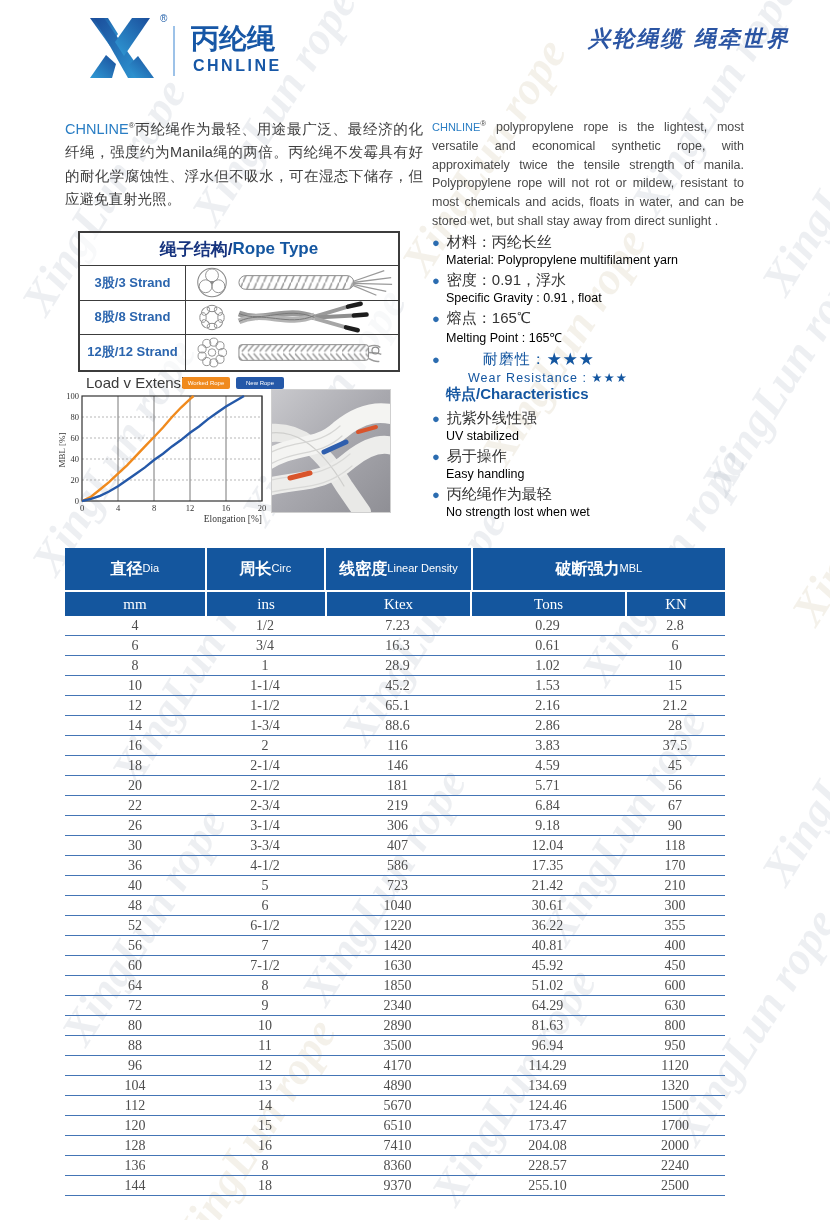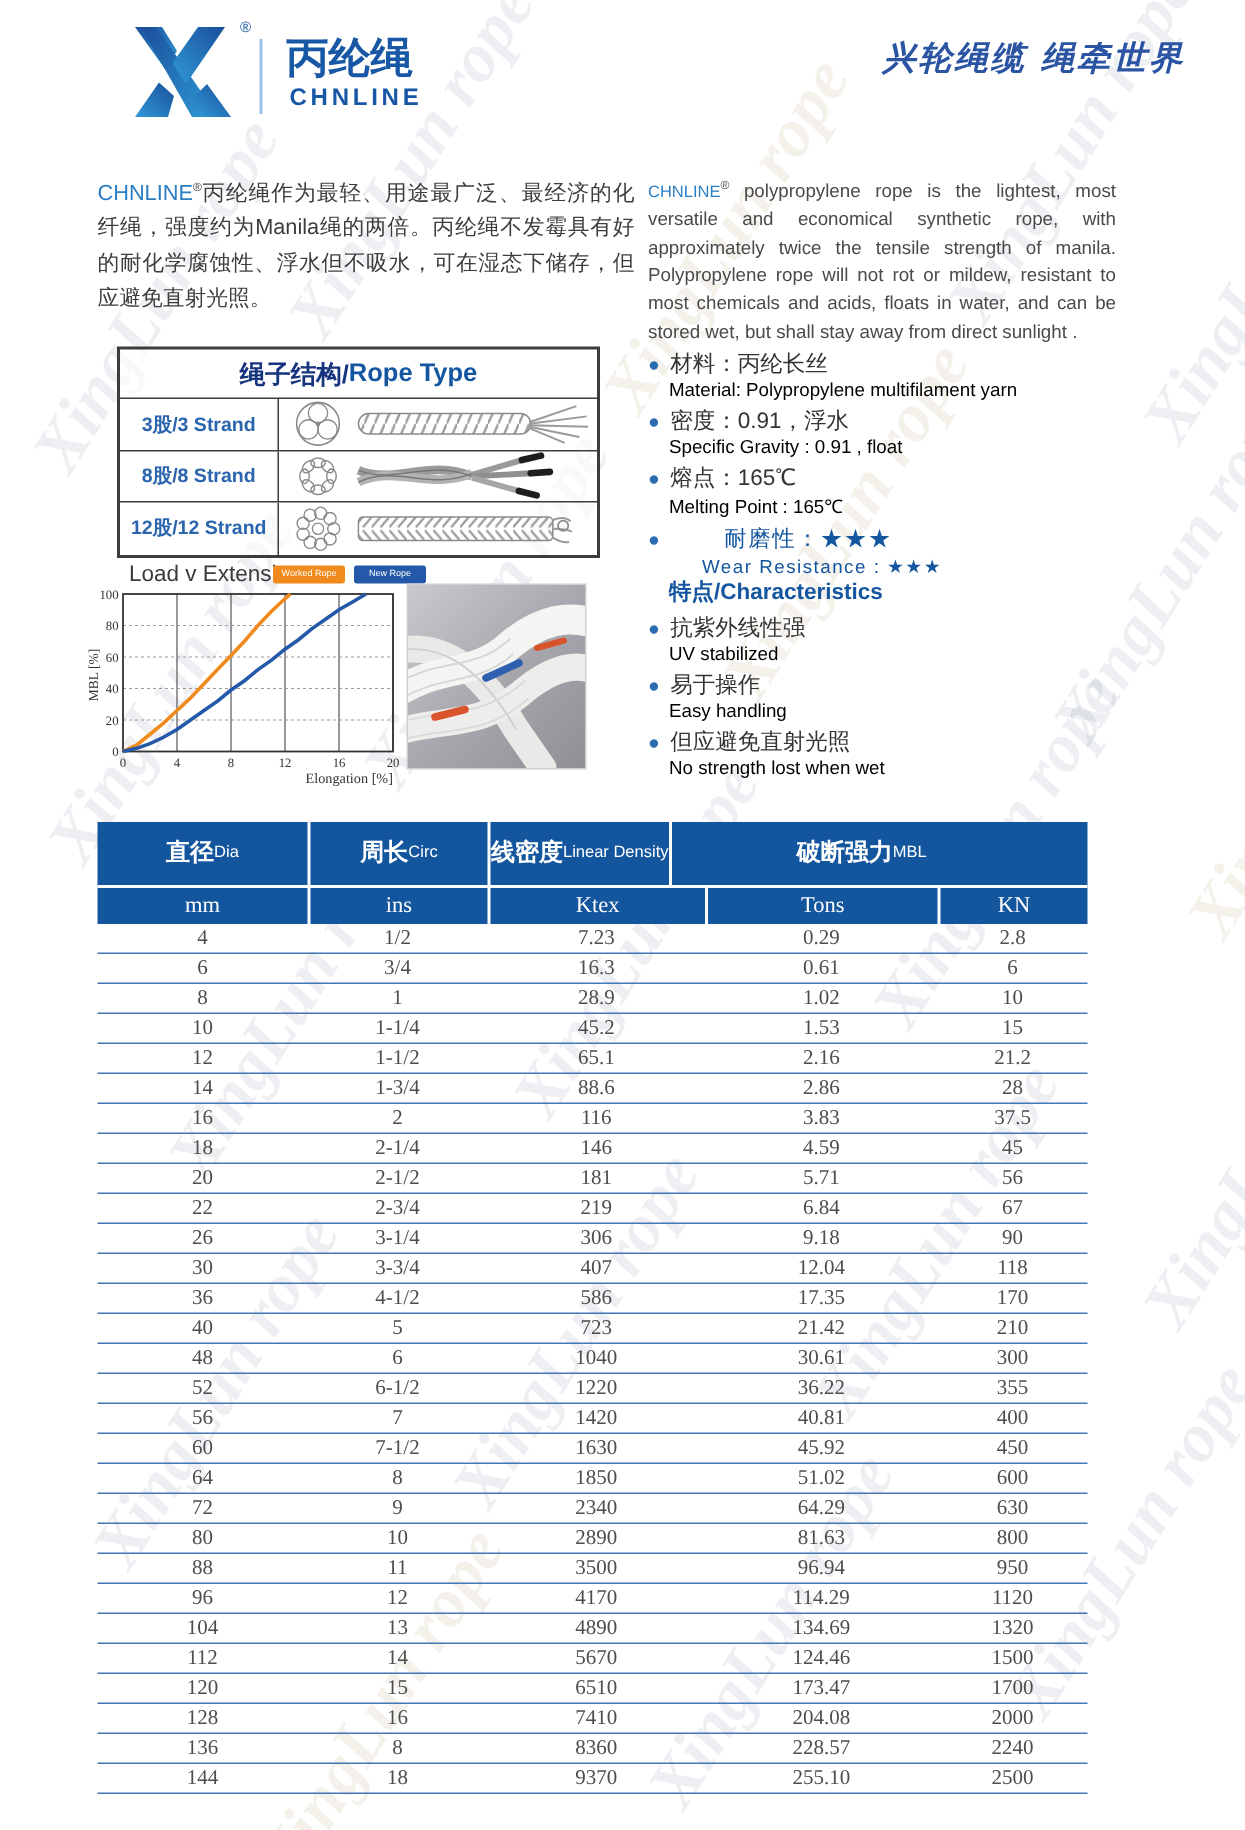--- a/index.html
+++ b/index.html
@@ -85,21 +85,21 @@
     box-shadow:0 0 0 1px #cfcfcf;
   }
   
   .spec-table { position:absolute; left:65px; top:548px; width:660px; z-index:3; }
   .thead { background:#14569E; color:#fff; }
   .thead-groups { display:flex; height:42px; }
   .tg { display:flex; flex-direction:row; align-items:center; justify-content:center; border-left:2px solid #fff; }
   .tg:first-child { border-left:none; }
   .tg .g-cn { font-size:16px; font-weight:bold; line-height:1.1; }
   .tg .g-en { font-size:11px; line-height:1.2; }
-  .g0{width:140px}.g1{width:120px}.g2{width:121px}.g3{width:255px}
+  .g0{width:140px}.g1{width:120px}.g2{width:147px}.g3{width:255px}
   .thead-units { display:flex; height:26px; border-top:2px solid #fff; font-family:"Liberation Serif", serif; font-size:15px; }
   .tu { display:flex; align-items:center; justify-content:center; border-left:2px solid #fff; }
   .tu:first-child { border-left:none; }
   .c0{width:140px}.c1{width:120px}.c2{width:145px}.c3{width:155px}.c4{width:100px}
   .tbody .trow { display:flex; height:20px; border-bottom:1.5px solid #4475b5; }
   .tbody .tc {
     display:flex; align-items:center; justify-content:center;
     font-family:"Liberation Serif", serif; font-size:14px; color:#4d4d4d;
   }
 </style>
@@ -372,21 +372,21 @@
     <div class="spec-item">
       <div class="spec-line-cn">
           <span class="bullet">●</span>
           <span>易于操作</span>
         </div>
       <div class="spec-line-en">Easy handling</div>
     </div>
     <div class="spec-item">
       <div class="spec-line-cn">
           <span class="bullet">●</span>
-          <span>但应避免直射光照</span>
+          <span>丙纶绳作为最轻</span>
         </div>
       <div class="spec-line-en">No strength lost when wet</div>
     </div>
   </div>
 
   <div class="spec-table">
     <div class="thead">
       <div class="thead-groups">
         <div class="tg g0">
           <span class="g-cn">直径</span>

